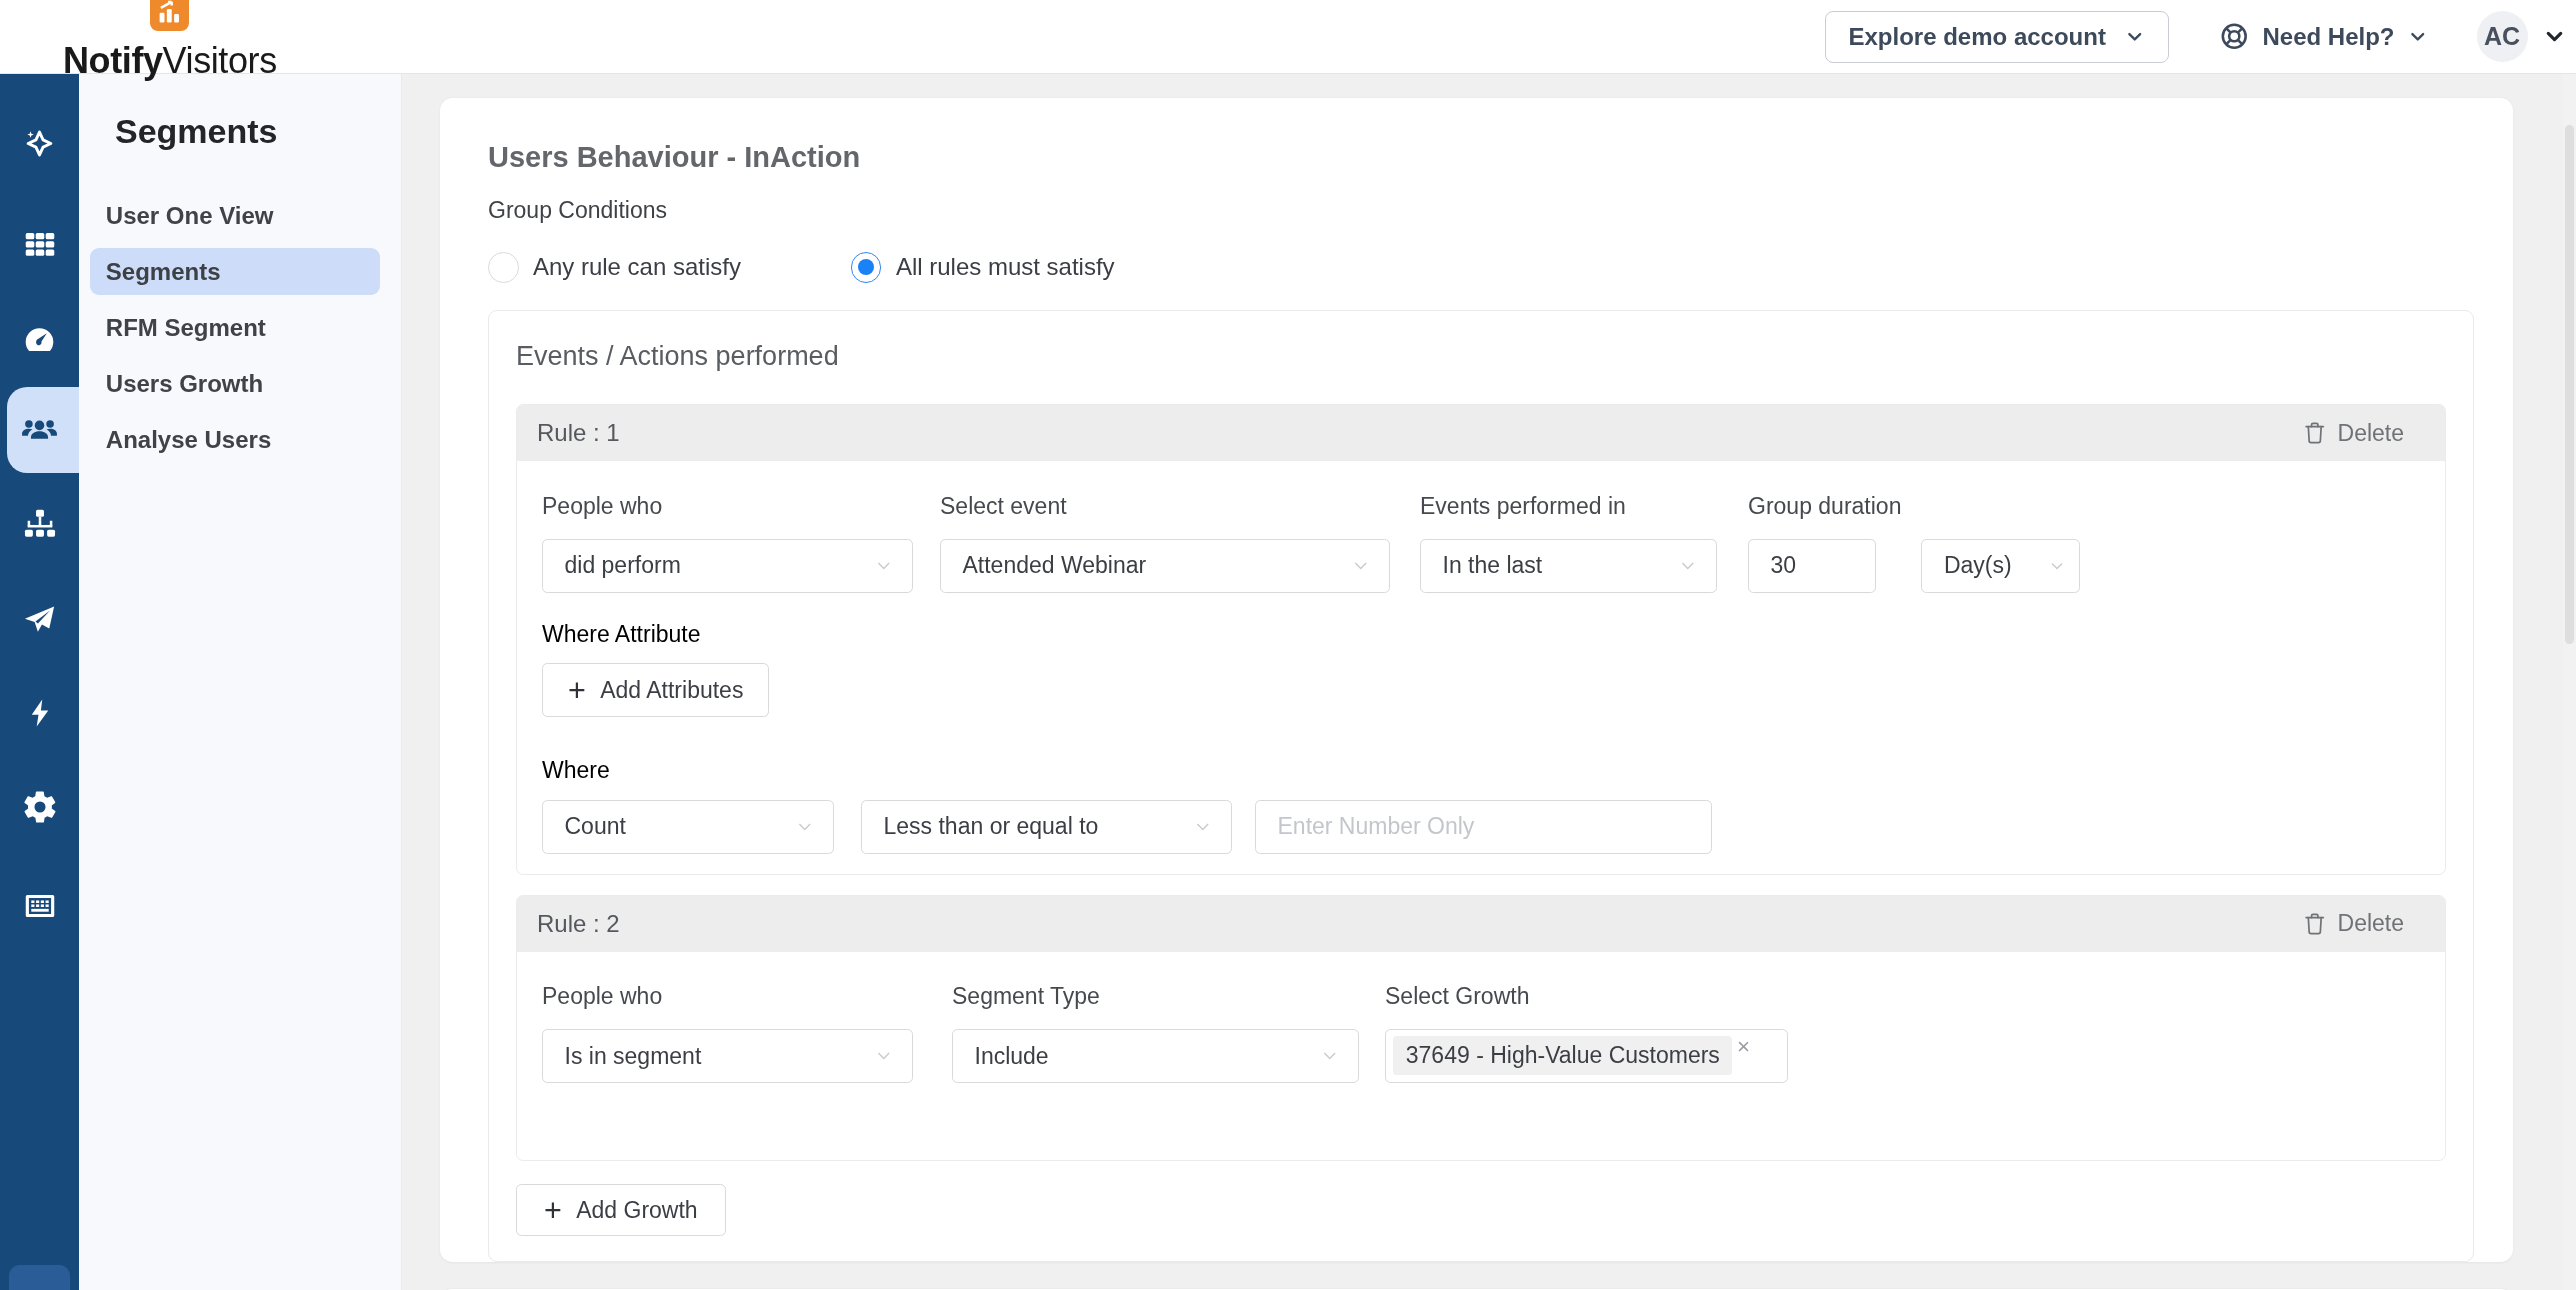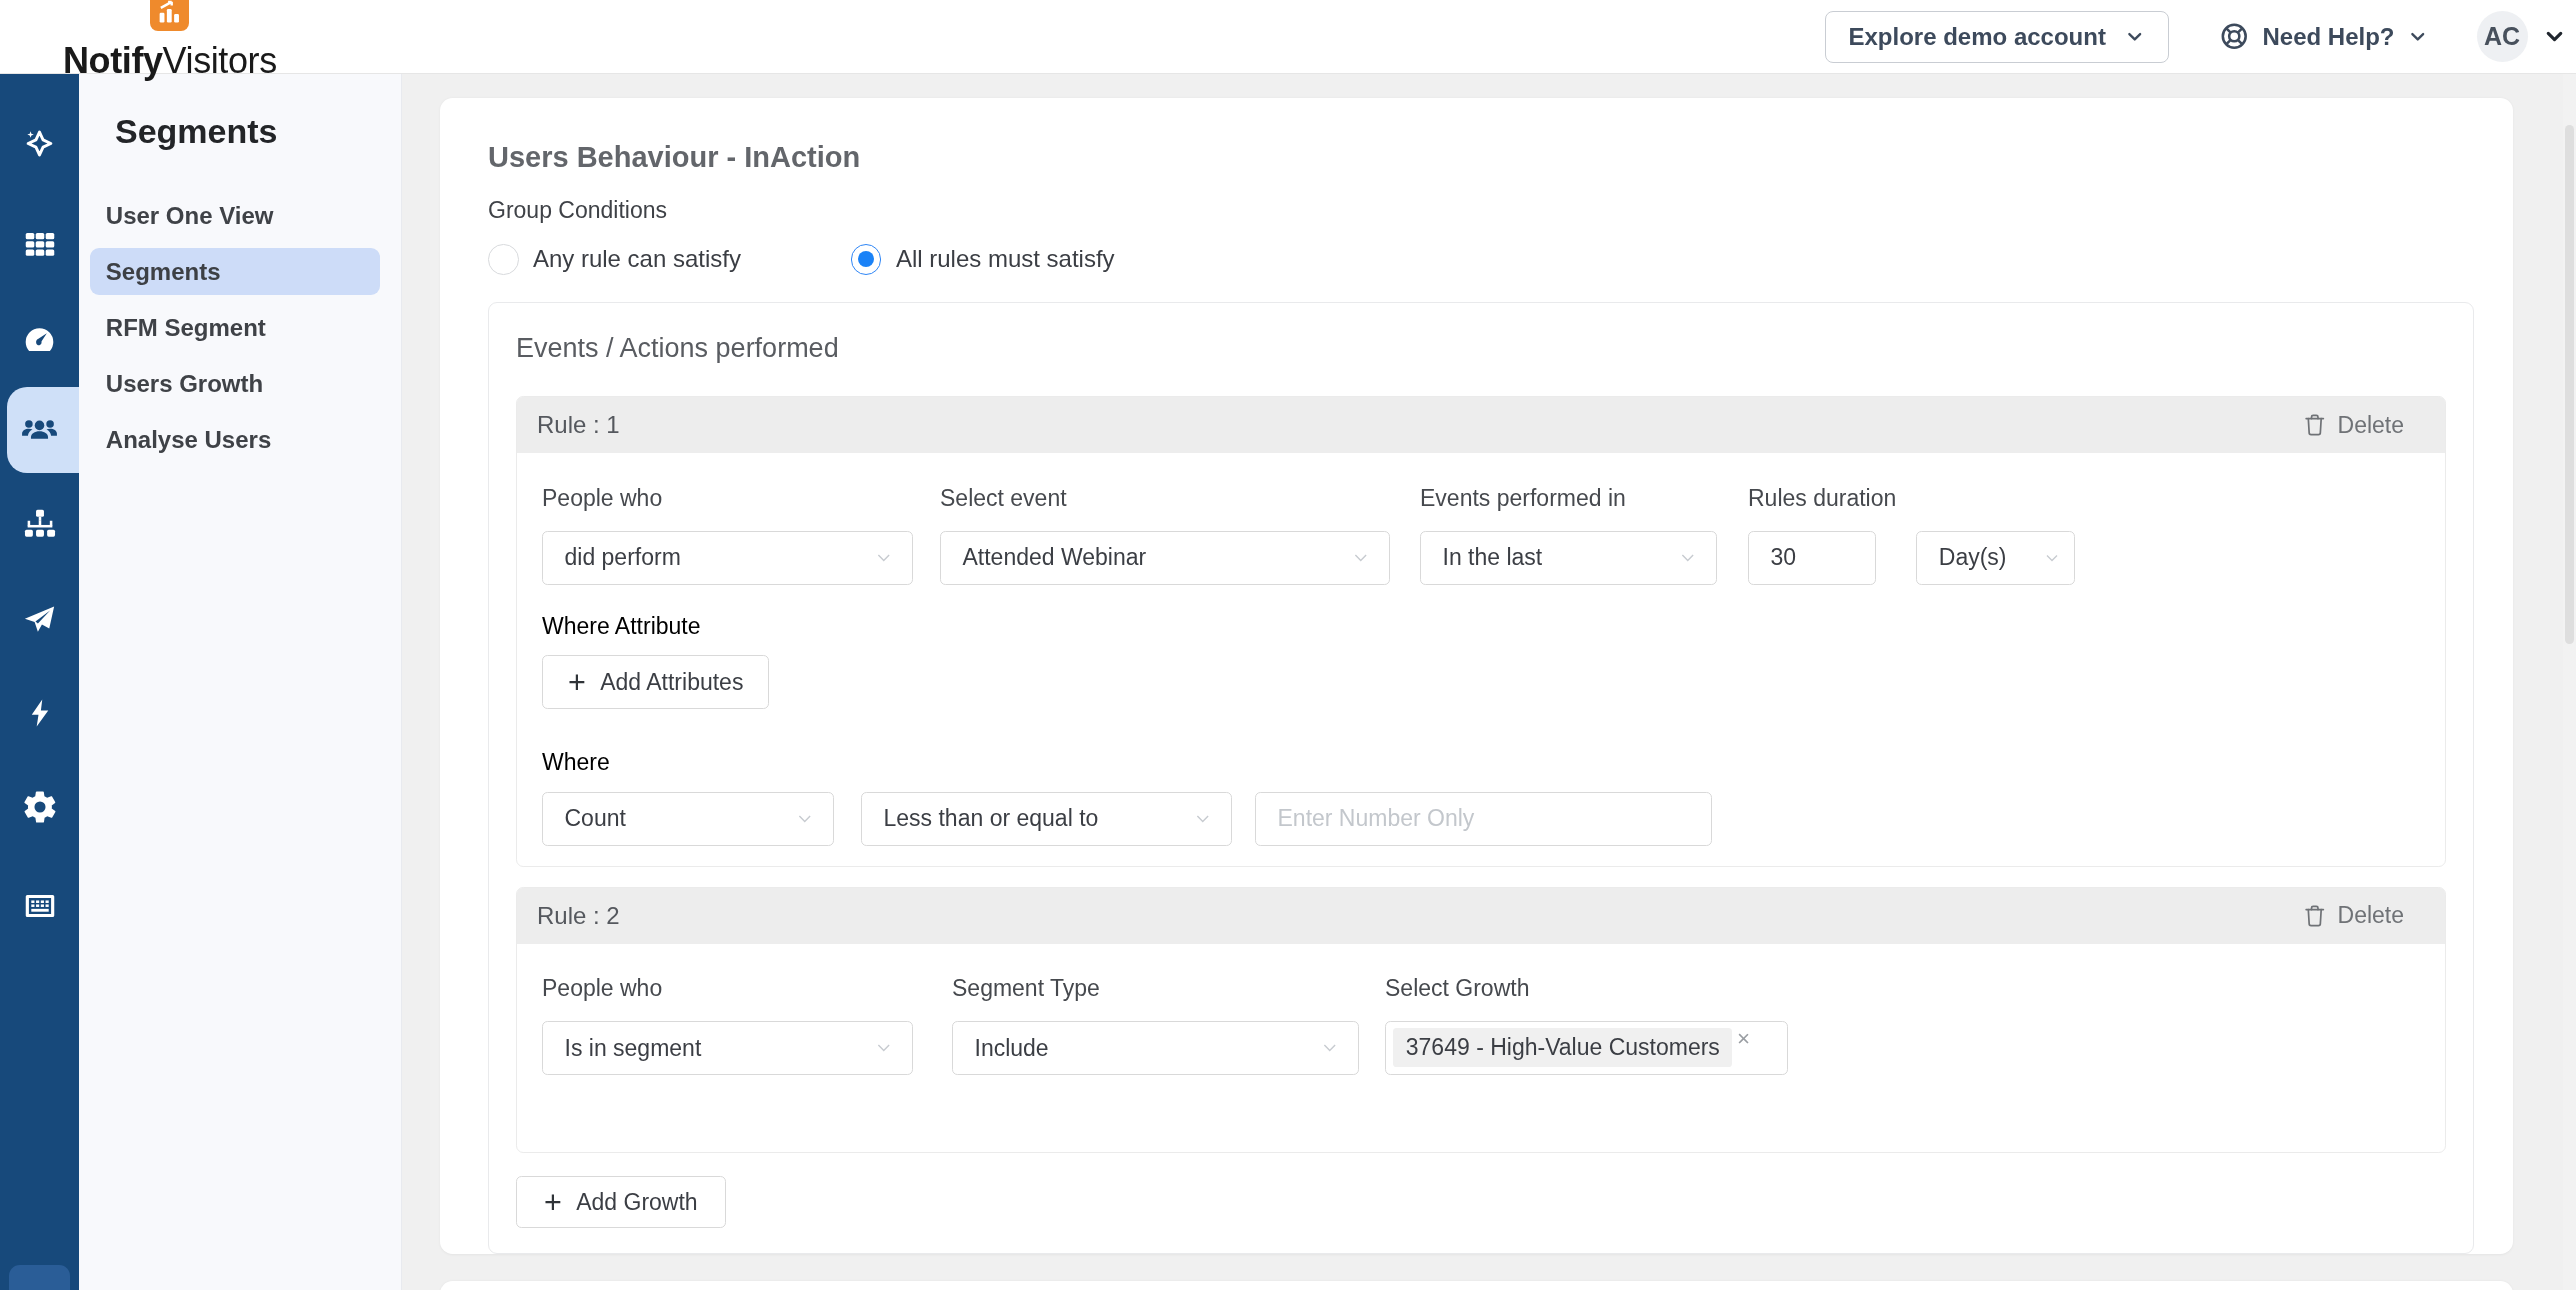--- a/index.html
+++ b/index.html
@@ -47,21 +47,21 @@
   .side-item.active { background:#cddcf8; color:#3d4045; }
 
   
   .content { position:absolute; top:74px; left:402px; right:12.6px; bottom:0; background:#f0f0f0;
              padding:24px 0 0 38px; }
   .card { width:2073px; background:#fff; border-radius:12.6px;
           box-shadow:0 0.9px 2.7px rgba(0,0,0,0.05);
           padding:43px 39px 0 48px; }
   .page-title { font-size:29px; font-weight:600; color:#63666b; }
   .gc-label { margin-top:23px; font-size:23px; color:#3f4247; }
-  .radio-row { margin-top:20px; display:flex; align-items:center; }
+  .radio-row { margin-top:28px; display:flex; align-items:center; }
   .radio-opt { display:flex; align-items:center; gap:14.4px; margin-right:110px; cursor:pointer; }
   .radio { width:30.5px; height:30.5px; border-radius:50%; background:#fff; border:1.8px solid #d8dadd;
            display:flex; align-items:center; justify-content:center; }
   .radio.sel { border-color:#2f86f6; }
   .radio.sel::after { content:""; width:16px; height:16px; border-radius:50%; background:#1a82f7; }
   .radio-label { font-size:24px; color:#3b3e44; }
 
   .panel { margin-top:27px; border:1.8px solid #e9eaec; border-radius:9px; padding:20px 27px 25px 27px; }
   .panel-heading { font-size:27px; font-weight:500; color:#595c61; margin:10.8px 0 32px 0; }
 
@@ -302,21 +302,21 @@
               <div class="fgroup" style="width:297px; margin-right:31px;">
                 <span class="flabel">Events performed in</span>
                 <div class="select">
                   <span class="sval">In the last</span>
                   <svg width="21.5" height="21.5" viewBox="0 0 24 24">
                       <polyline points="6,9 12,15 18,9" fill="none" stroke="#c7cbd0" stroke-width="1.6"></polyline>
                     </svg>
                 </div>
               </div>
               <div class="fgroup" style="margin-right:20px;">
-                <span class="flabel">Rules duration</span>
+                <span class="flabel">Group duration</span>
                 <input class="tinput" value="30" style="">
               </div>
               <div class="fgroup" style="width:159px;">
                 <span class="flabel">&nbsp;</span>
                 <div class="select" style="padding-right:12.6px;">
                   <span class="sval">Day(s)</span>
                   <svg width="20" height="20" viewBox="0 0 24 24">
                       <polyline points="6,9 12,15 18,9" fill="none" stroke="#c7cbd0" stroke-width="1.6"></polyline>
                     </svg>
                 </div>

